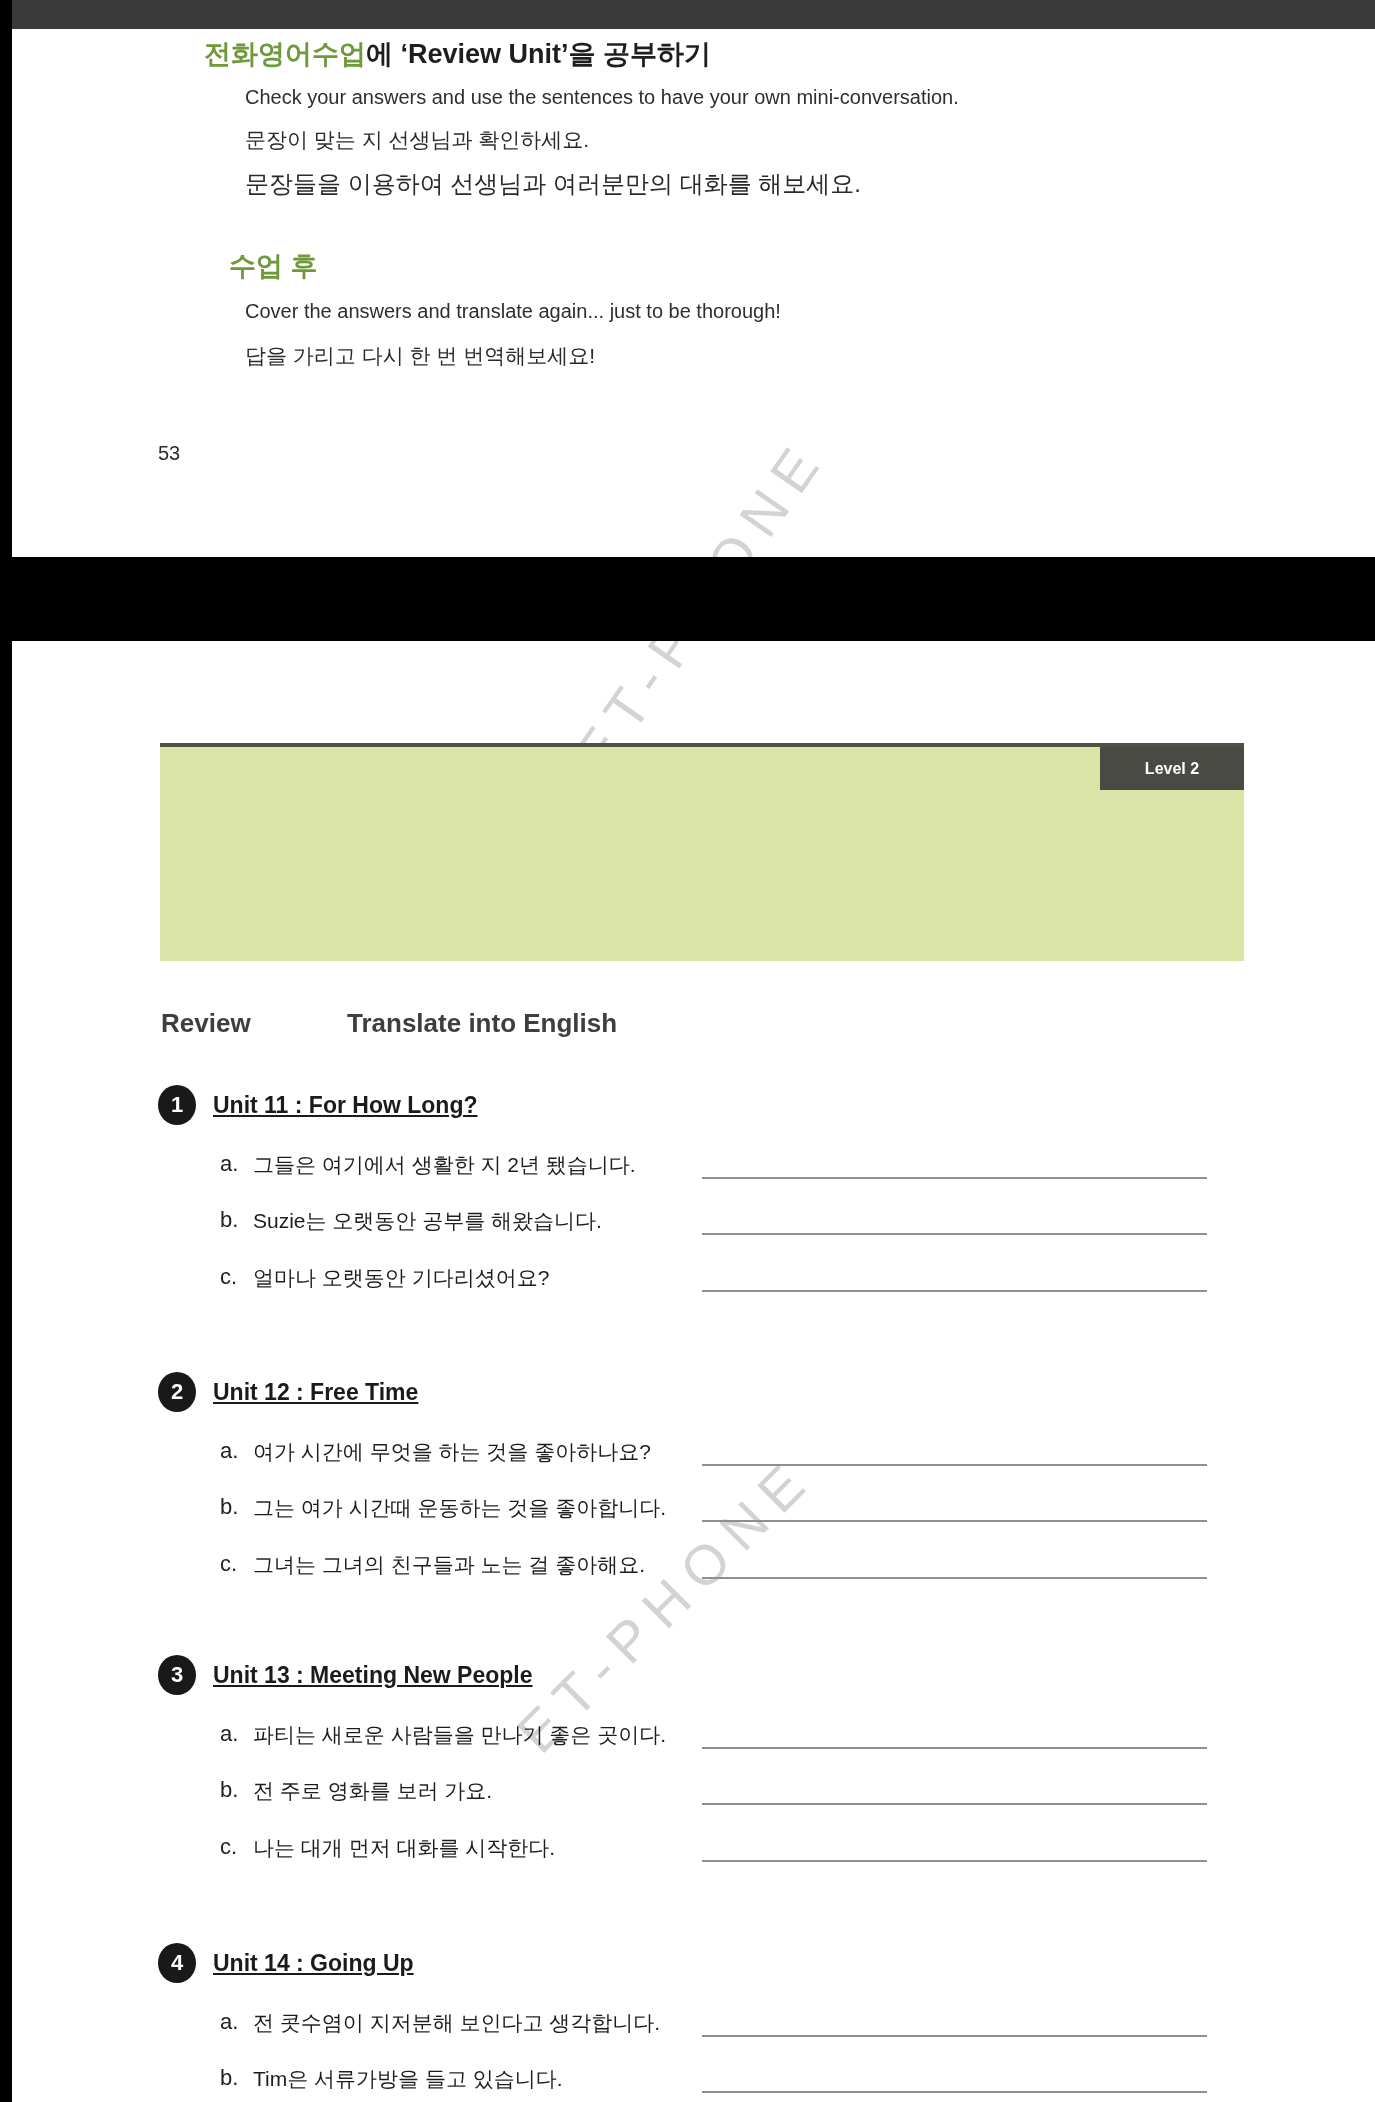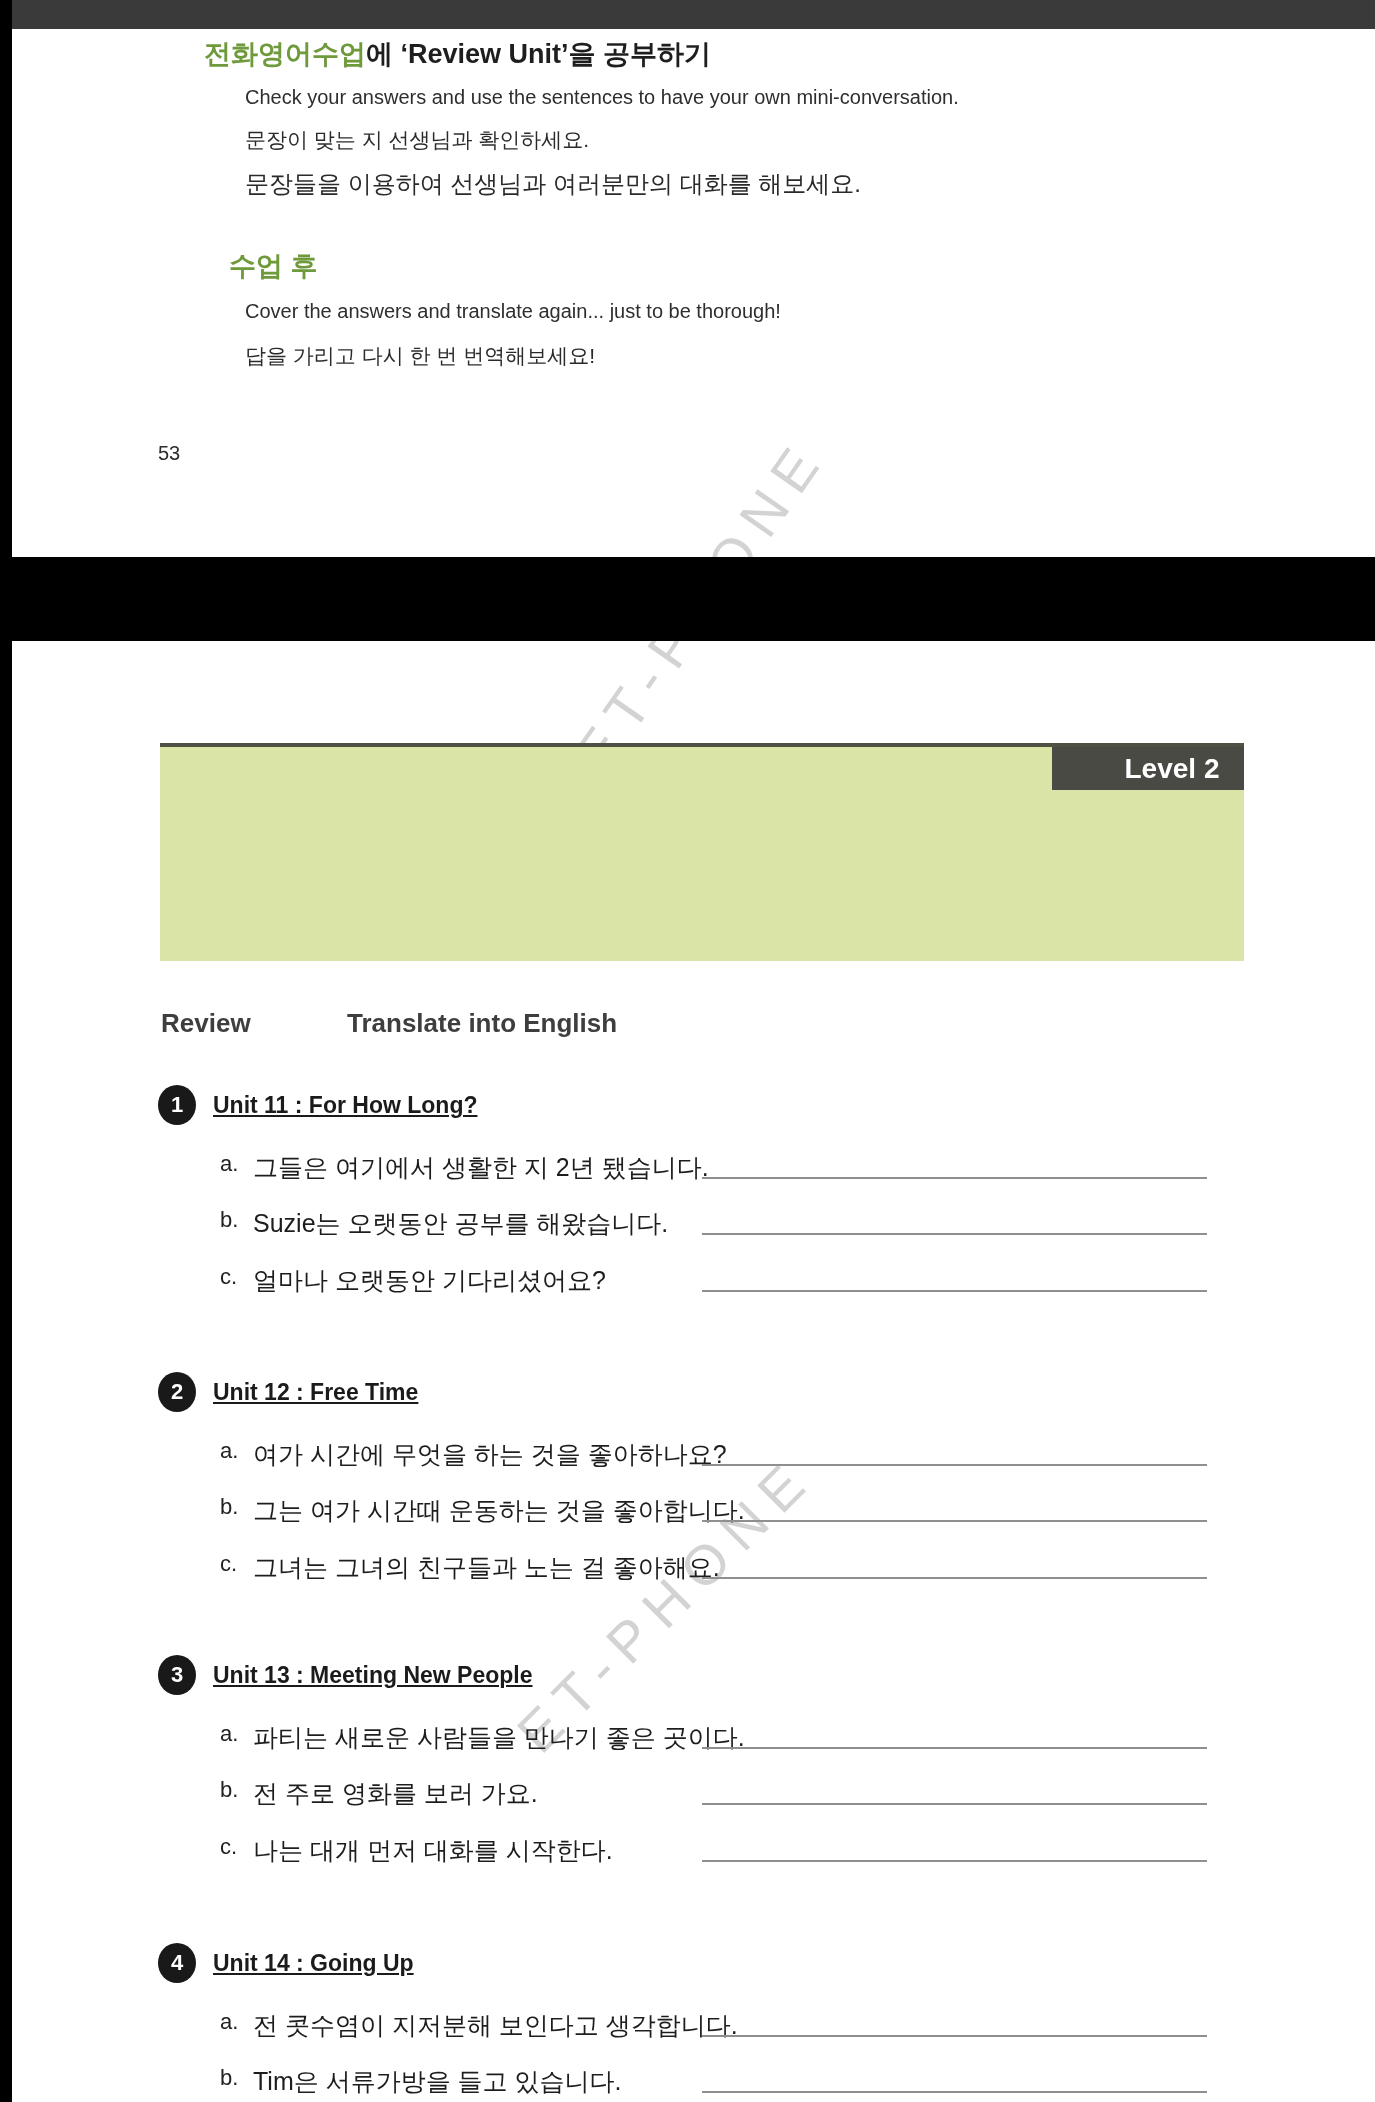--- a/index.html
+++ b/index.html
@@ -29,40 +29,40 @@
   .p1-en2{left:245px;top:300px;font-size:20px;color:#2e2e2e;z-index:3;white-space:nowrap;}
   .p1-ko3{left:245px;top:342px;font-size:21px;color:#2a2a2a;z-index:3;white-space:nowrap;}
   .pagenum{left:158px;top:442px;font-size:20px;font-weight:400;color:#2b2b2b;z-index:3;}
   
   .banner{
     left:160px;top:743px;width:1084px;height:218px;background:#d9e4a6;
     border-top:4px solid #4e5244;box-sizing:border-box;z-index:3;
   }
   .badge{
     position:absolute;right:0;top:0;width:144px;height:43px;background:#4a4a45;
-    color:#ffffff;font-size:28px;font-weight:700;text-align:center;line-height:43px;padding-left:48px;
+    color:#ffffff;font-size:16px;font-weight:700;text-align:center;line-height:43px;
   }
   .banner-title{
     position:absolute;left:0;top:105px;width:100%;text-align:center;
     font-size:29px;font-weight:700;letter-spacing:-0.5px;color:#2c2c2c;white-space:nowrap;
   }
   
   .sec-label{left:161px;top:1008px;font-size:26px;font-weight:700;color:#3e3e3e;z-index:3;white-space:nowrap;}
   .sec-instr{left:347px;top:1008px;font-size:26px;font-weight:700;color:#3e3e3e;z-index:3;white-space:nowrap;}
   
   .unit{position:absolute;left:0;width:1375px;height:230px;z-index:3;}
   .u1{top:1085px;} .u2{top:1372px;} .u3{top:1655px;} .u4{top:1943px;}
   .circle{
     position:absolute;left:158px;top:0;width:38px;height:40px;border-radius:50%;
     background:#191919;color:#ffffff;font-size:22px;font-weight:700;
     text-align:center;line-height:40px;
   }
   .utitle{position:absolute;left:213px;top:7px;font-size:23px;font-weight:700;color:#1b1b1b;white-space:nowrap;text-decoration:underline;}
   .ilabel{position:absolute;left:220px;font-size:22px;color:#222222;}
-  .itext{position:absolute;left:253px;font-size:25px;color:#1d1d1d;white-space:nowrap;}
+  .itext{position:absolute;left:253px;font-size:21px;color:#1d1d1d;white-space:nowrap;}
   .aline{position:absolute;left:702px;width:505px;height:2px;background:#8f8f8f;}
   .r1t{top:66px;} .r1l{top:92px;}
   .r2t{top:122px;} .r2l{top:148px;}
   .r3t{top:179px;} .r3l{top:205px;}
 </style>
 </head>
 <body>
 
 <div class="abs topbar"></div>
 <div class="abs leftstrip"></div>

